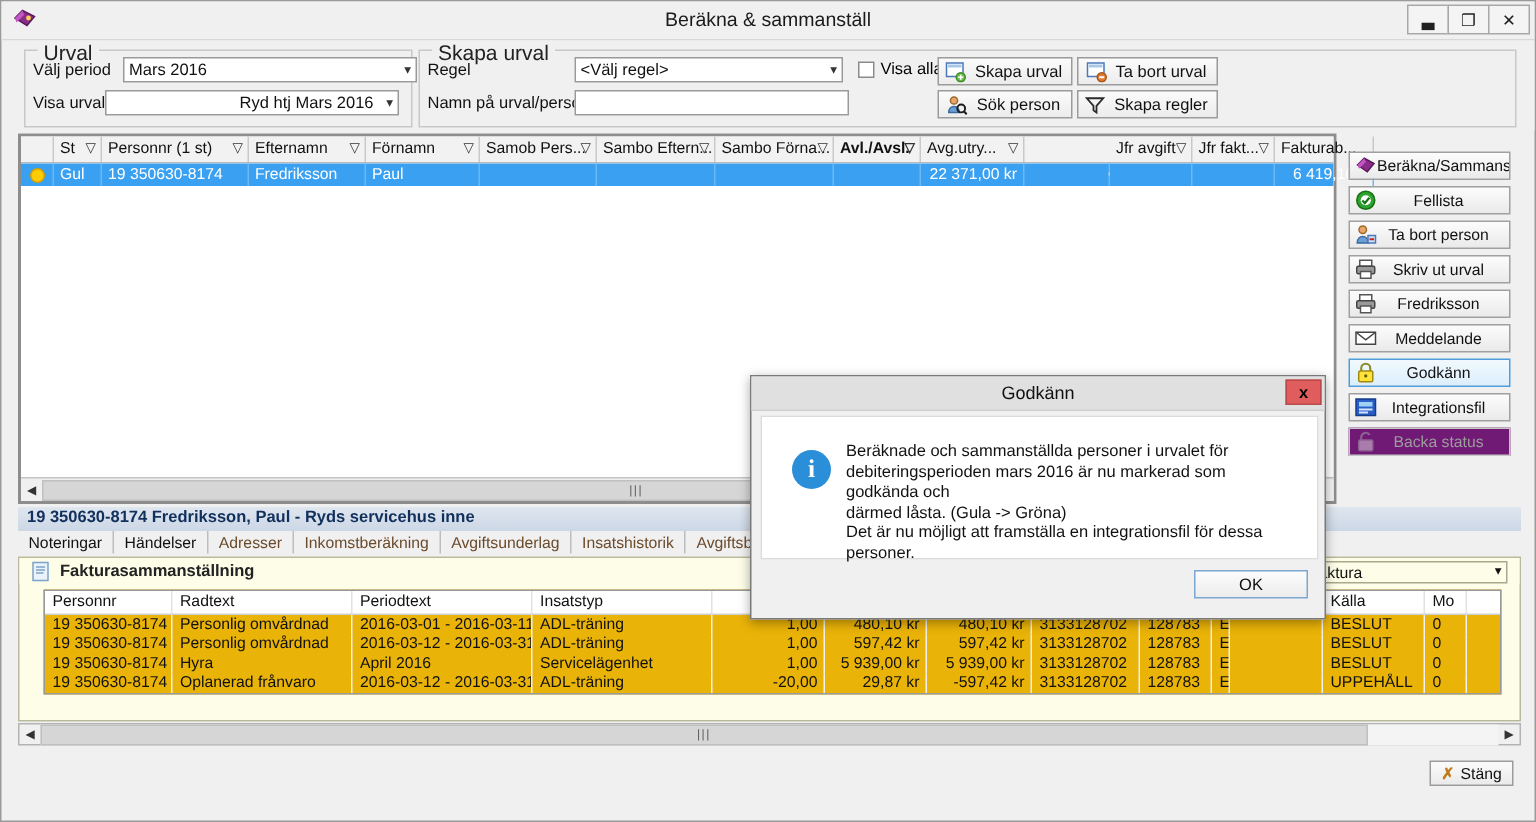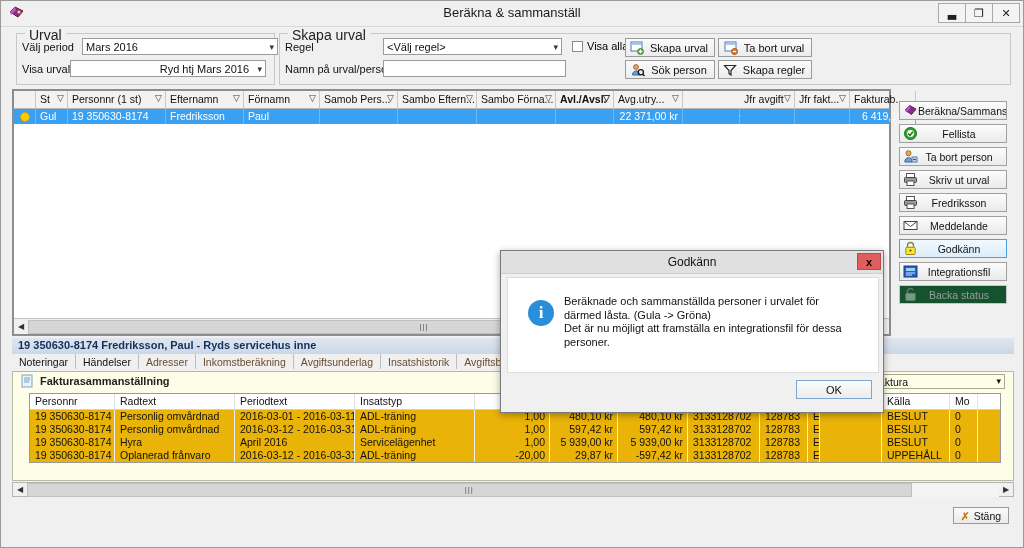--- a/index.html
+++ b/index.html
@@ -105,21 +105,21 @@
   
   .sidebtn{
     position:absolute;left:898px;width:108px;height:19px;
     border:1px solid #a0a0a0;background:linear-gradient(#fcfcfc,#eaeaea);
     box-sizing:border-box;font-size:10.5px;color:#111;
     display:flex;align-items:center;
   }
   .sidebtn .ico{width:15px;height:15px;margin-left:3px;flex:0 0 15px;}
   .sidebtn .txt{flex:1;text-align:center;padding-right:6px;white-space:nowrap;overflow:hidden;}
   .sidebtn.sel{border:1px solid #4f9ddb;background:linear-gradient(#f2f9fe,#dceefb);}
-  .sidebtn.dis{color:#9c9c9c;background:#14532d;border:1px solid #c6c6c6;}
+  .sidebtn.dis{color:#9c9c9c;background:#701a75;border:1px solid #c6c6c6;}
 
   
   .personbar{
     position:absolute;left:11px;top:337px;width:1002px;height:16px;
     background:linear-gradient(#dfe6ef,#ccd7e6);
     font-size:11px;font-weight:bold;color:#11305c;padding:1px 0 0 6px;box-sizing:border-box;
   }
   .tabrow{
     position:absolute;left:11px;top:353px;width:1002px;height:16px;
     display:flex;align-items:flex-start;font-size:10.5px;
@@ -573,20 +573,21 @@
     <div class="dlg-title">
       <div class="t">Godkänn</div>
       <div class="dlg-close">
         <span>x</span>
       </div>
     </div>
     <div class="dlg-body">
       <div class="info-icon">i</div>
       <div class="dlg-msg">
         <div>Beräknade och sammanställda personer i urvalet för</div>
+        <div>debiteringsperioden mars 2016 är nu markerad som godkända och</div>
         <div>därmed låsta. (Gula -&gt;  Gröna)</div>
         <div>Det är nu möjligt att framställa en integrationsfil för dessa personer.</div>
       </div>
     </div>
     <div class="dlg-ok">
       <span>OK</span>
     </div>
   </div>
 
 </div>

